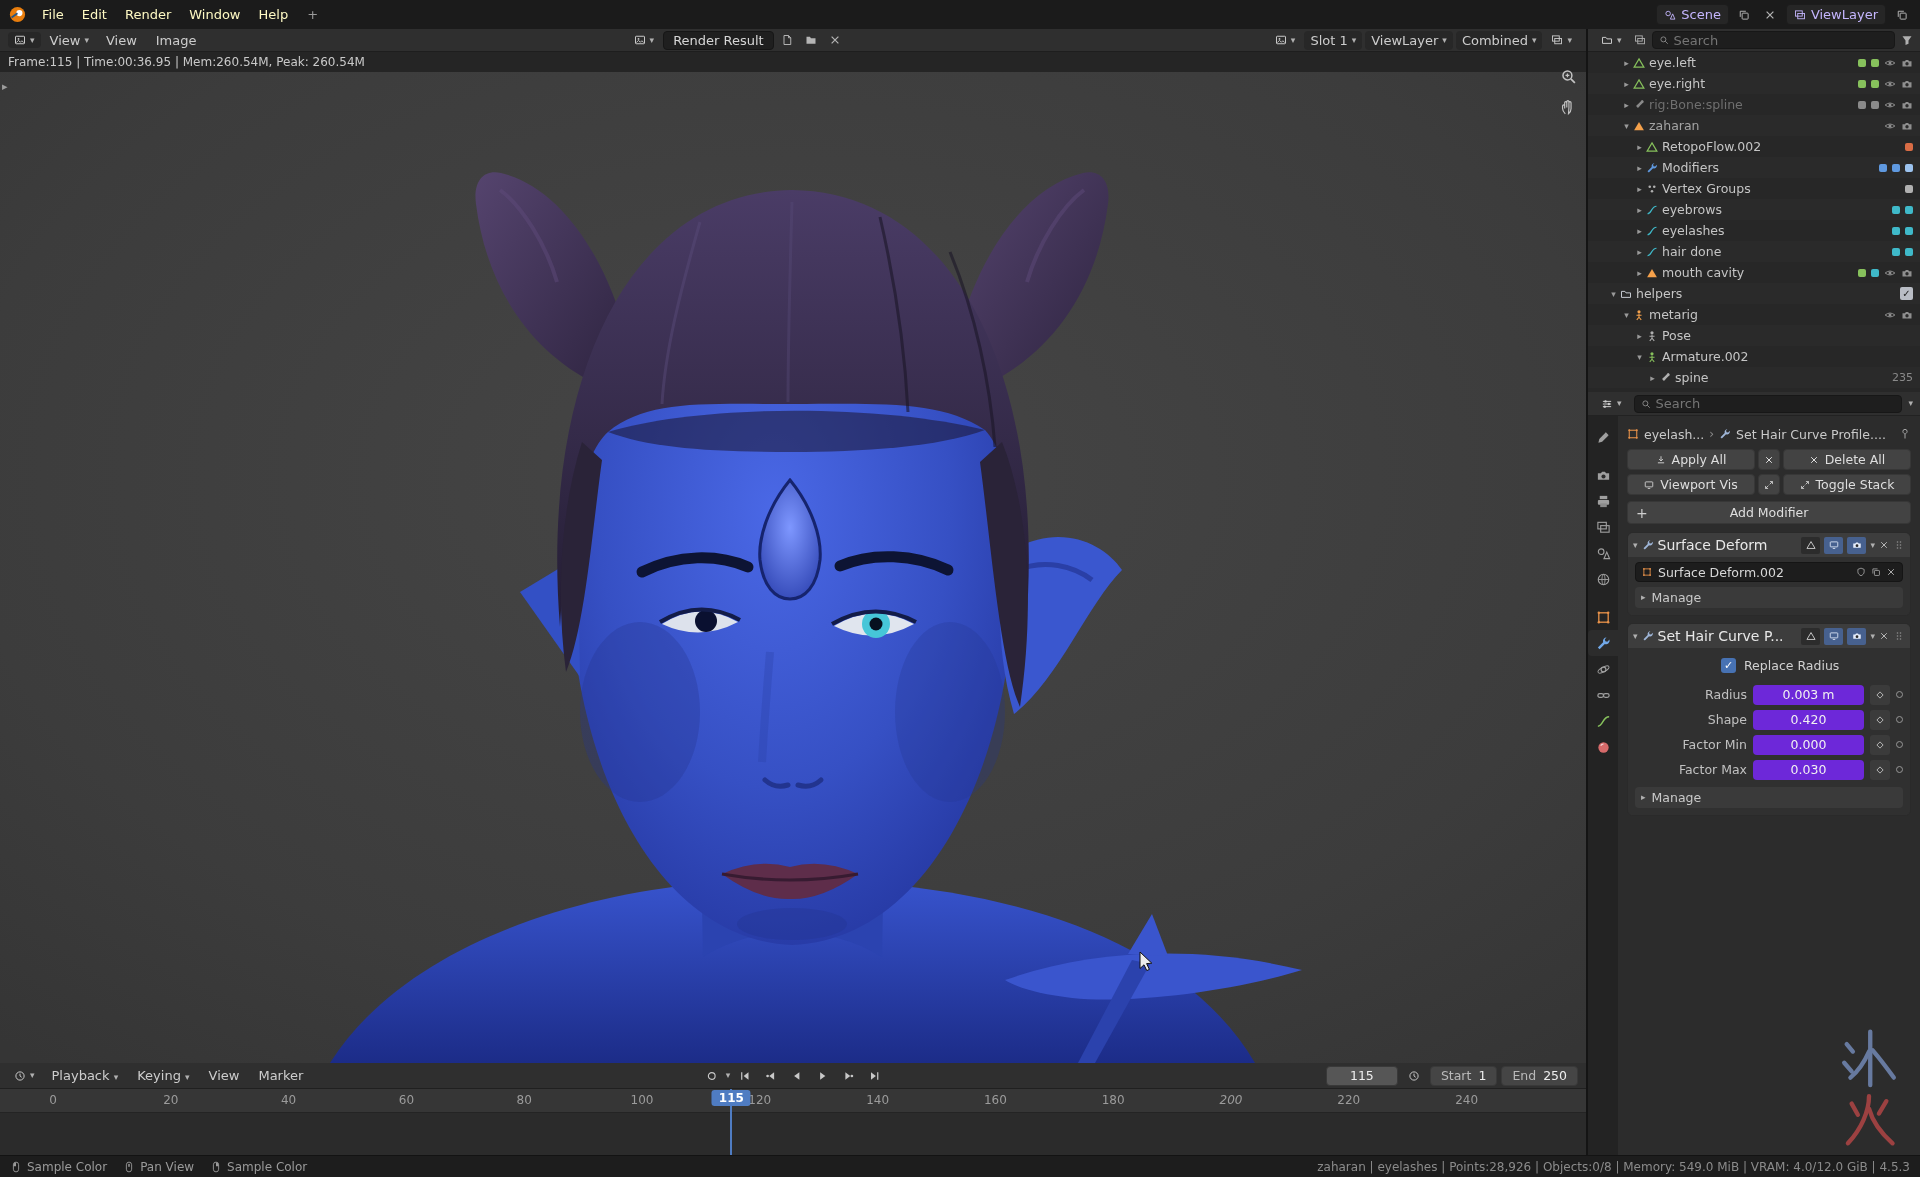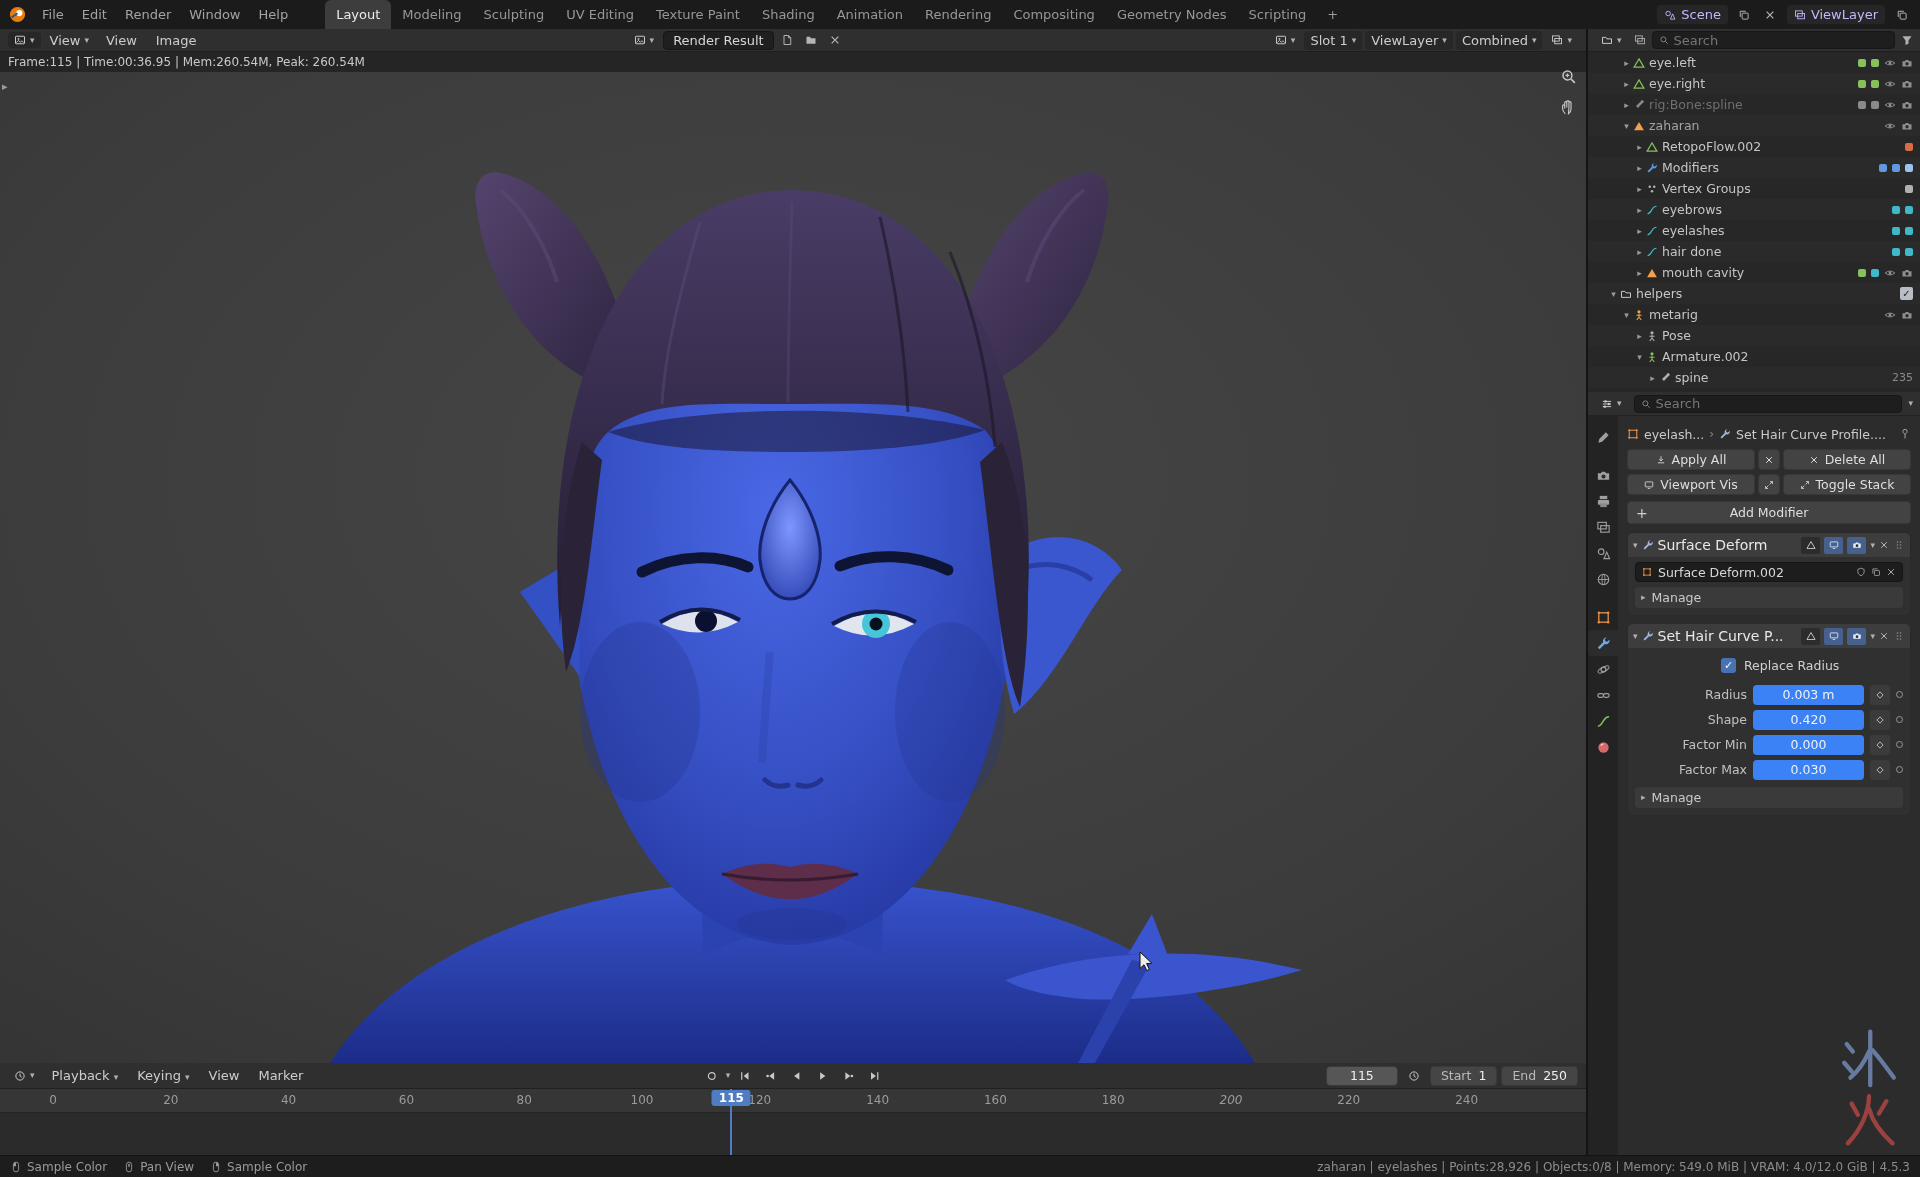--- a/index.html
+++ b/index.html
@@ -9,21 +9,21 @@
   .ic{display:inline-block;width:14px;height:14px;flex:none;vertical-align:middle}
   .ic.sm{width:12px;height:12px}
   .ic.xs{width:10px;height:10px}
   .chev{font-size:9px;color:#b0b0b0;line-height:1}
   input{background:transparent;border:none;outline:none;color:#c8c8c8;font:inherit;width:100%}
 
   
   .topbar{position:absolute;left:0;top:0;width:1920px;height:29px;background:#1b1b1b;display:flex;align-items:center;padding:0 8px;gap:2px}
   .logo{width:19px;height:19px;margin-right:4px}
   .menus{display:flex;align-items:center}
-  .menu-item{padding:3px 9px;border-radius:4px;color:#a3a3a3}
+  .menu-item{padding:3px 9px;border-radius:4px;color:#fef9c3}
   .workspaces{display:flex;align-items:center;height:100%;margin-left:26px}
   .ws-tab{display:flex;align-items:center;height:100%;padding:0 11px;color:#979797;border-radius:6px 6px 0 0}
   .ws-tab.active{background:#3d3d3d;color:#eaeaea}
   .ws-add{padding:0 8px;color:#9a9a9a}
   .top-right{margin-left:auto;display:flex;align-items:center;gap:5px;color:#c4b5fd}
   .top-field{display:flex;align-items:center;gap:5px;background:#262626;border:1px solid #1c1c1c;border-radius:4px;height:21px;padding:0 7px}
 
   
   .imghdr{position:absolute;left:0;top:29px;width:1586px;height:23px;background:#2f2f2f;border-bottom:1px solid #1e1e1e;display:flex;align-items:center;gap:3px;padding:0 8px}
   .hdr-menu{padding:2px 8px;border-radius:4px;color:#cdcdcd}
@@ -79,21 +79,21 @@
   .mtgl{width:19px;height:17px;background:#2c2c2c;border-radius:2px;display:flex;align-items:center;justify-content:center;color:#c2c2c2}
   .mtgl.on{background:#47618f;color:#e6eefc}
   .mod-body{padding:5px 7px 7px;display:flex;flex-direction:column;gap:5px;background:#303030}
   .obj-field{height:20px;background:#1d1d1d;border:1px solid #151515;border-radius:4px;display:flex;align-items:center;gap:6px;padding:0 6px;color:#d8d8d8;font-size:12.5px}
   .of-btns{margin-left:auto;display:flex;align-items:center;gap:5px;color:#a9a9a9}
   .manage-row{height:21px;background:#3a3a3a;border-radius:4px;display:flex;align-items:center;gap:6px;padding:0 6px;color:#c9c9c9;font-size:12.5px}
   .check-row{display:flex;align-items:center;gap:8px;height:24px;padding-left:86px;font-size:12.5px;color:#d0d0d0}
   .checkbox{width: 15px;height:15px;background:#4772b3;border-radius:3px;color:#fff;font-size:11px;line-height:15px;text-align:center}
   .field-row{display:flex;align-items:center;gap:6px;height:25px}
   .flabel{width:112px;text-align:right;color:#c0c0c0;font-size:12.5px;flex:none;white-space:nowrap}
-  .fvalue{flex:1;height:20px;background:#3b82f6;border-radius:4px;color:#f1f1f1;display:flex;align-items:center;justify-content:center;font-size:12.5px}
+  .fvalue{flex:1;height:20px;background:#6d28d9;border-radius:4px;color:#f1f1f1;display:flex;align-items:center;justify-content:center;font-size:12.5px}
   .abtn{width:20px;height:20px;background:#3b3b3b;border-radius:3px;display:flex;align-items:center;justify-content:center;color:#c6c6c6;flex:none}
   .dec-dot{width:7px;height:7px;border:1.5px solid #969696;border-radius:50%;flex:none}
 
   
   .timeline{position:absolute;left:0;top:1063px;width:1586px;height:92px;background:#2b2b2b}
   .tl-hdr{position:relative;height:26px;background:#2f2f2f;border-bottom:1px solid #202020;display:flex;align-items:center;gap:3px;padding:0 8px}
   .tl-center{position:absolute;left:50%;transform:translateX(-50%);display:flex;align-items:center;gap:2px}
   .tbtn{width:24px;height:20px;display:flex;align-items:center;justify-content:center;border-radius:3px;color:#c8c8c8}
   .tl-right{margin-left:auto;display:flex;align-items:center;gap:4px}
   .num-field{height:20px;background:#454545;border:1px solid #393939;border-radius:4px;display:flex;align-items:center;justify-content:center;gap:7px;padding:0 10px;color:#ededed;font-size:12.5px}
@@ -316,33 +316,20 @@
   <div class="topbar">
     <svg class="ic logo">
         <use href="#s-blender"></use>
       </svg>
     <div class="menus" id="top-menus">
         <div class="menu-item">File</div>
         <div class="menu-item">Edit</div>
         <div class="menu-item">Render</div>
         <div class="menu-item">Window</div>
         <div class="menu-item">Help</div>
-      </div>
-    <div class="workspaces" id="workspaces">
-        <div class="ws-tab active">Layout</div>
-        <div class="ws-tab">Modeling</div>
-        <div class="ws-tab">Sculpting</div>
-        <div class="ws-tab">UV Editing</div>
-        <div class="ws-tab">Texture Paint</div>
-        <div class="ws-tab">Shading</div>
-        <div class="ws-tab">Animation</div>
-        <div class="ws-tab">Rendering</div>
-        <div class="ws-tab">Compositing</div>
-        <div class="ws-tab">Geometry Nodes</div>
-        <div class="ws-tab">Scripting</div>
       </div>
     <div class="ws-add">+</div>
     <div class="top-right">
       <div class="top-field">
         <svg class="ic sm">
             <use href="#s-scene"></use>
           </svg>
         <span>Scene</span>
       </div>
       <span class="iconbtn">

